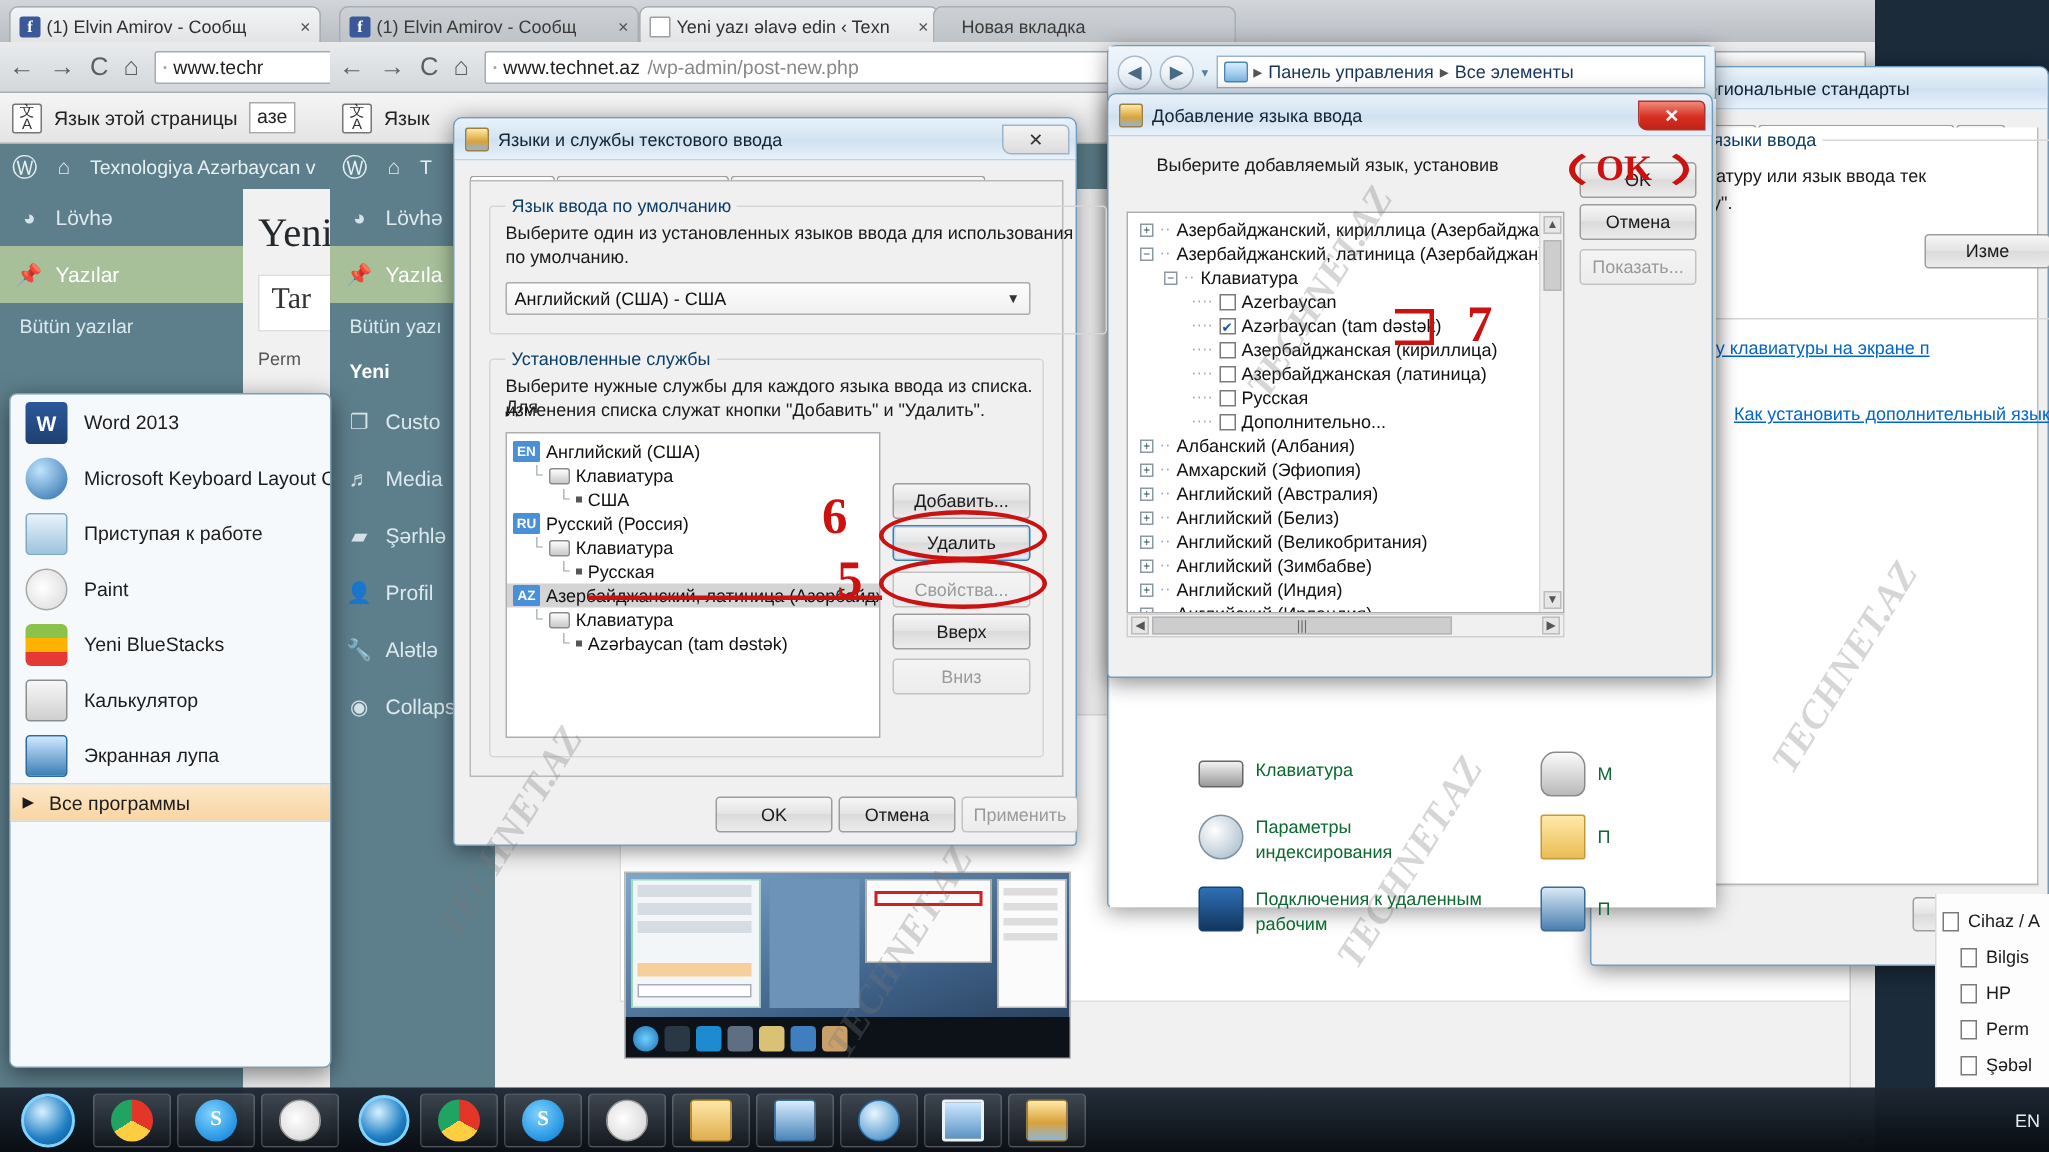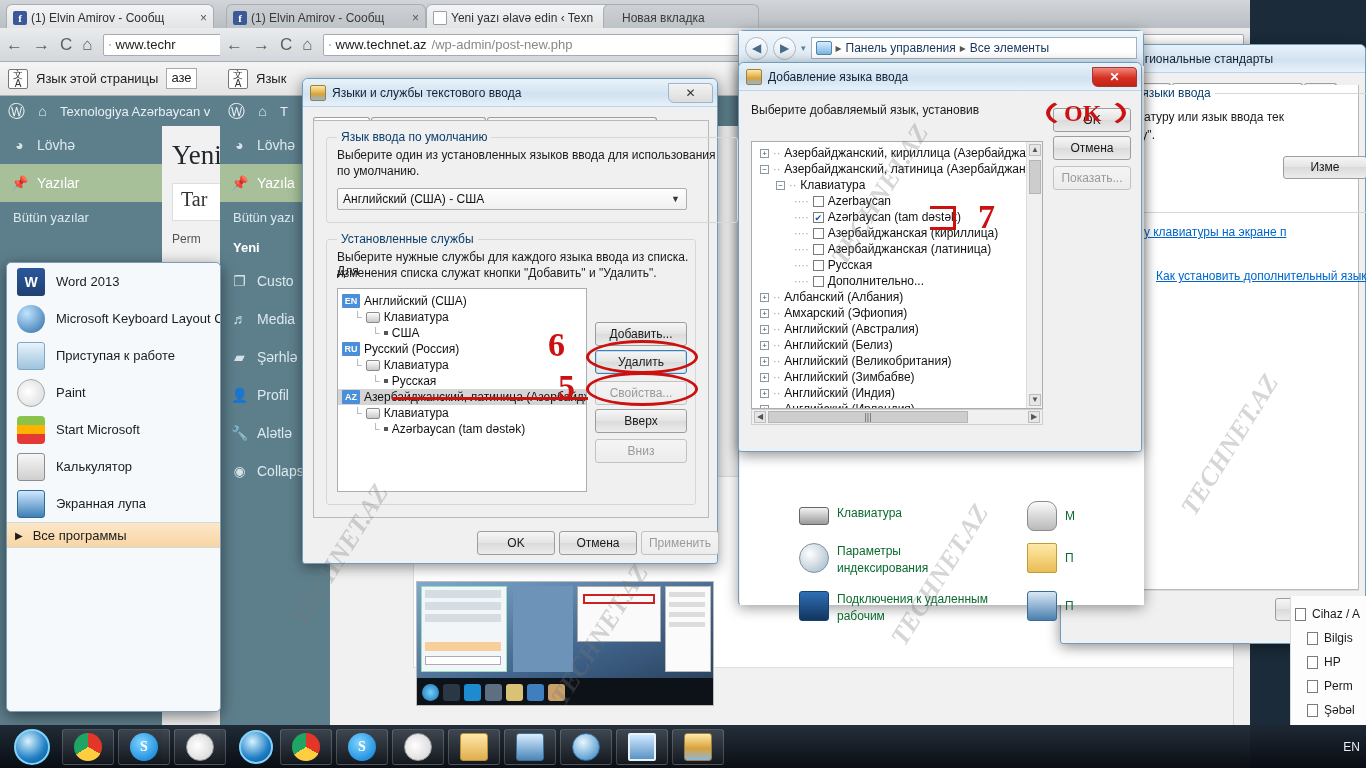--- a/index.html
+++ b/index.html
@@ -227,21 +227,21 @@
     <div class="chrome-tab inactive" style="left:6px;width:200px;">
       <span class="favicon fb-ico">f</span>
       <span style="max-width:145px;overflow:hidden;">(1) Elvin Amirov - Сообщ</span>
       <span class="tab-x">×</span>
     </div>
     <div class="chrome-tab" style="left:206px;width:200px;">
       <span class="favicon doc-ico"></span>
       <span style="max-width:145px;overflow:hidden;">Yeni yazı əlavə edin ‹ Texn</span>
       <span class="tab-x">×</span>
     </div>
-    <div class="chrome-tab inactive" style="left:383px;width:156px;">
+    <div class="chrome-tab inactive" style="left:402px;width:202px;">
       <span style="padding-left:12px;">Новая вкладка</span>
     </div>
   </div>
   <div class="chrome-toolbar" style="top:28px;">
     <span class="nav-ico">←</span>
     <span class="nav-ico">→</span>
     <span class="nav-ico">C</span>
     <span class="nav-ico">⌂</span>
     <div class="omnibox">
       <span class="favicon doc-ico"></span>
@@ -428,21 +428,21 @@
     </div>
   </div>
 </div>
 
 <div class="win7" style="left:738px;top:62px;width:404px;height:390px;">
   <div class="win7-title">
     <span class="t-ico" style="background:linear-gradient(#ffe9a0,#d9a23b 60%,#8fb6d8);border:1px solid #9a8047;border-radius:2px;"></span>
     <span>Добавление языка ввода</span>
     <span class="close-x red">✕</span>
   </div>
-  <div class="win7-body" style="padding:12px 12px;">
+  <div class="win7-body" style="padding:12px 12px;margin-left:20px;">
     <div class="w-label">Выберите добавляемый язык, установив</div>
 
     <div class="listbox" style="left:12px;top:78px;width:292px;height:268px;">
       <div style="padding:3px 0 0 2px;">
         <div class="tree-row" style="padding-left:6px;">
           <span class="expander">+</span>
           <span class="treeline">··</span>
           <span>Азербайджанский, кириллица (Азербайджан)</span>
         </div>
         <div class="tree-row" style="padding-left:6px;">
@@ -647,21 +647,21 @@
   <div class="sm-item">
     <span class="ico" style="background:linear-gradient(#e9f3fa,#9dc3dd);border:1px solid #7fa8c6;"></span>
     <span>Приступая к работе</span>
   </div>
   <div class="sm-item">
     <span class="ico" style="background:radial-gradient(circle at 40% 45%,#fff,#d8d8d8);border:1px solid #a8a8a8;border-radius:50%;"></span>
     <span>Paint</span>
   </div>
   <div class="sm-item">
     <span class="ico" style="background:linear-gradient(#8bc34a 33%,#ffb300 33%,#ffb300 66%,#e53935 66%);border-radius:4px;"></span>
-    <span>Start Microsoft</span>
+    <span>Yeni BlueStacks</span>
   </div>
   <div class="sm-item">
     <span class="ico" style="background:linear-gradient(#f7f7f7,#cfcfcf);border:1px solid #8d8d8d;"></span>
     <span>Калькулятор</span>
   </div>
   <div class="sm-item">
     <span class="ico" style="background:linear-gradient(#cfe8ff,#3d7fb5);border:1px solid #2e6b9c;"></span>
     <span>Экранная лупа</span>
   </div>
   <div class="sm-allprog">

